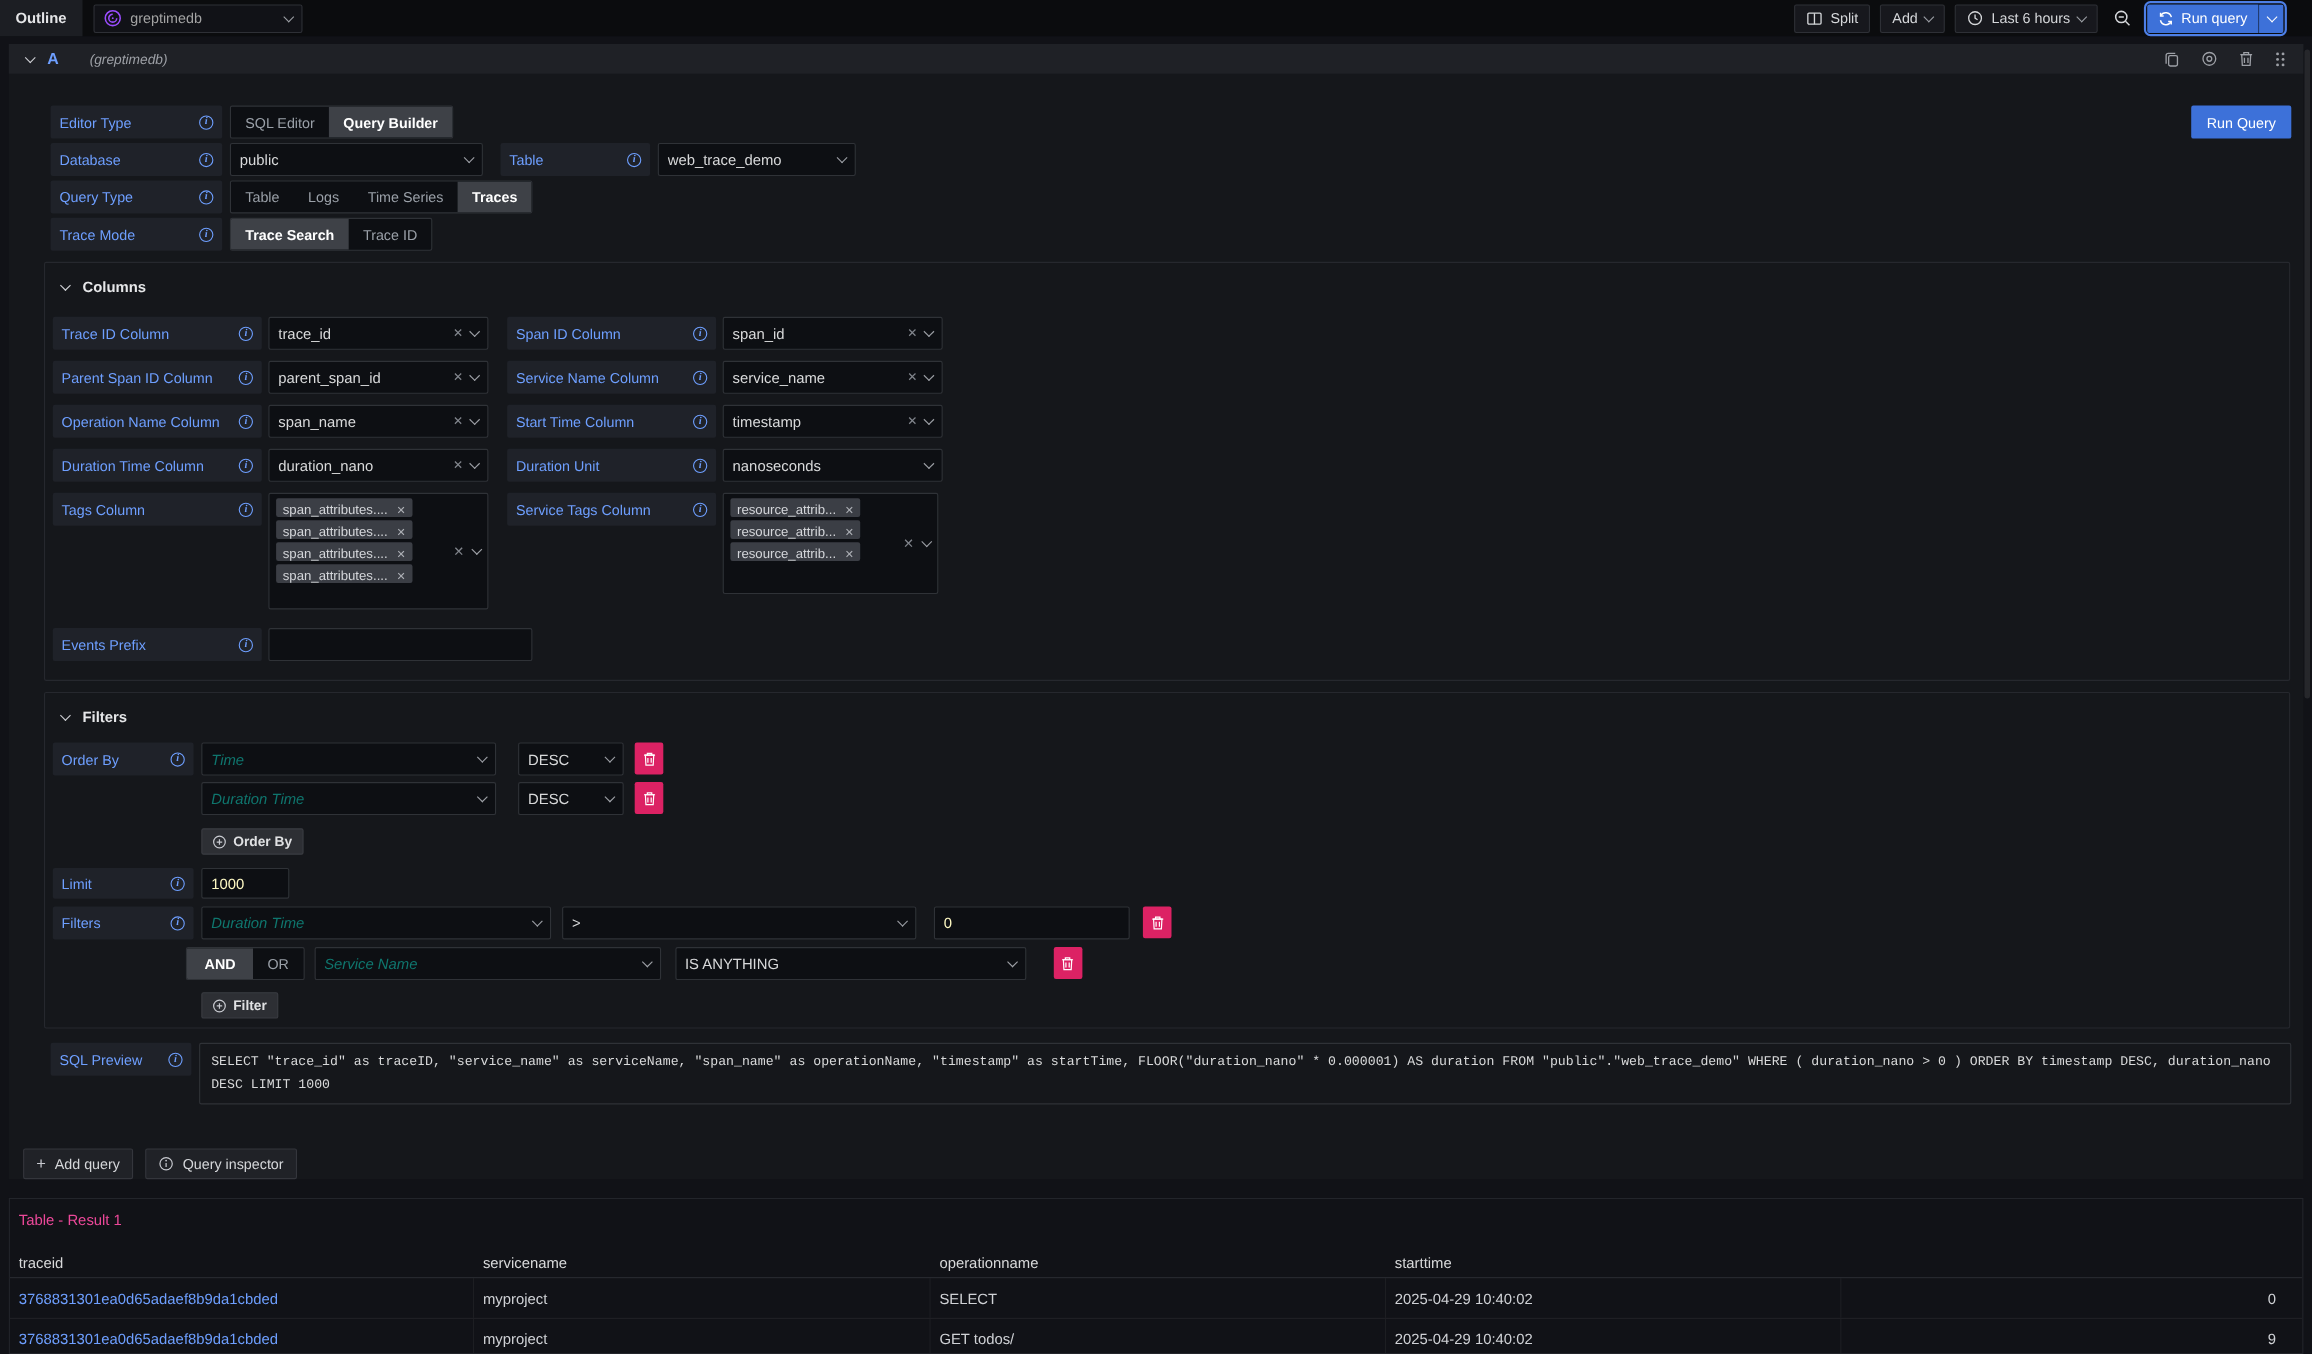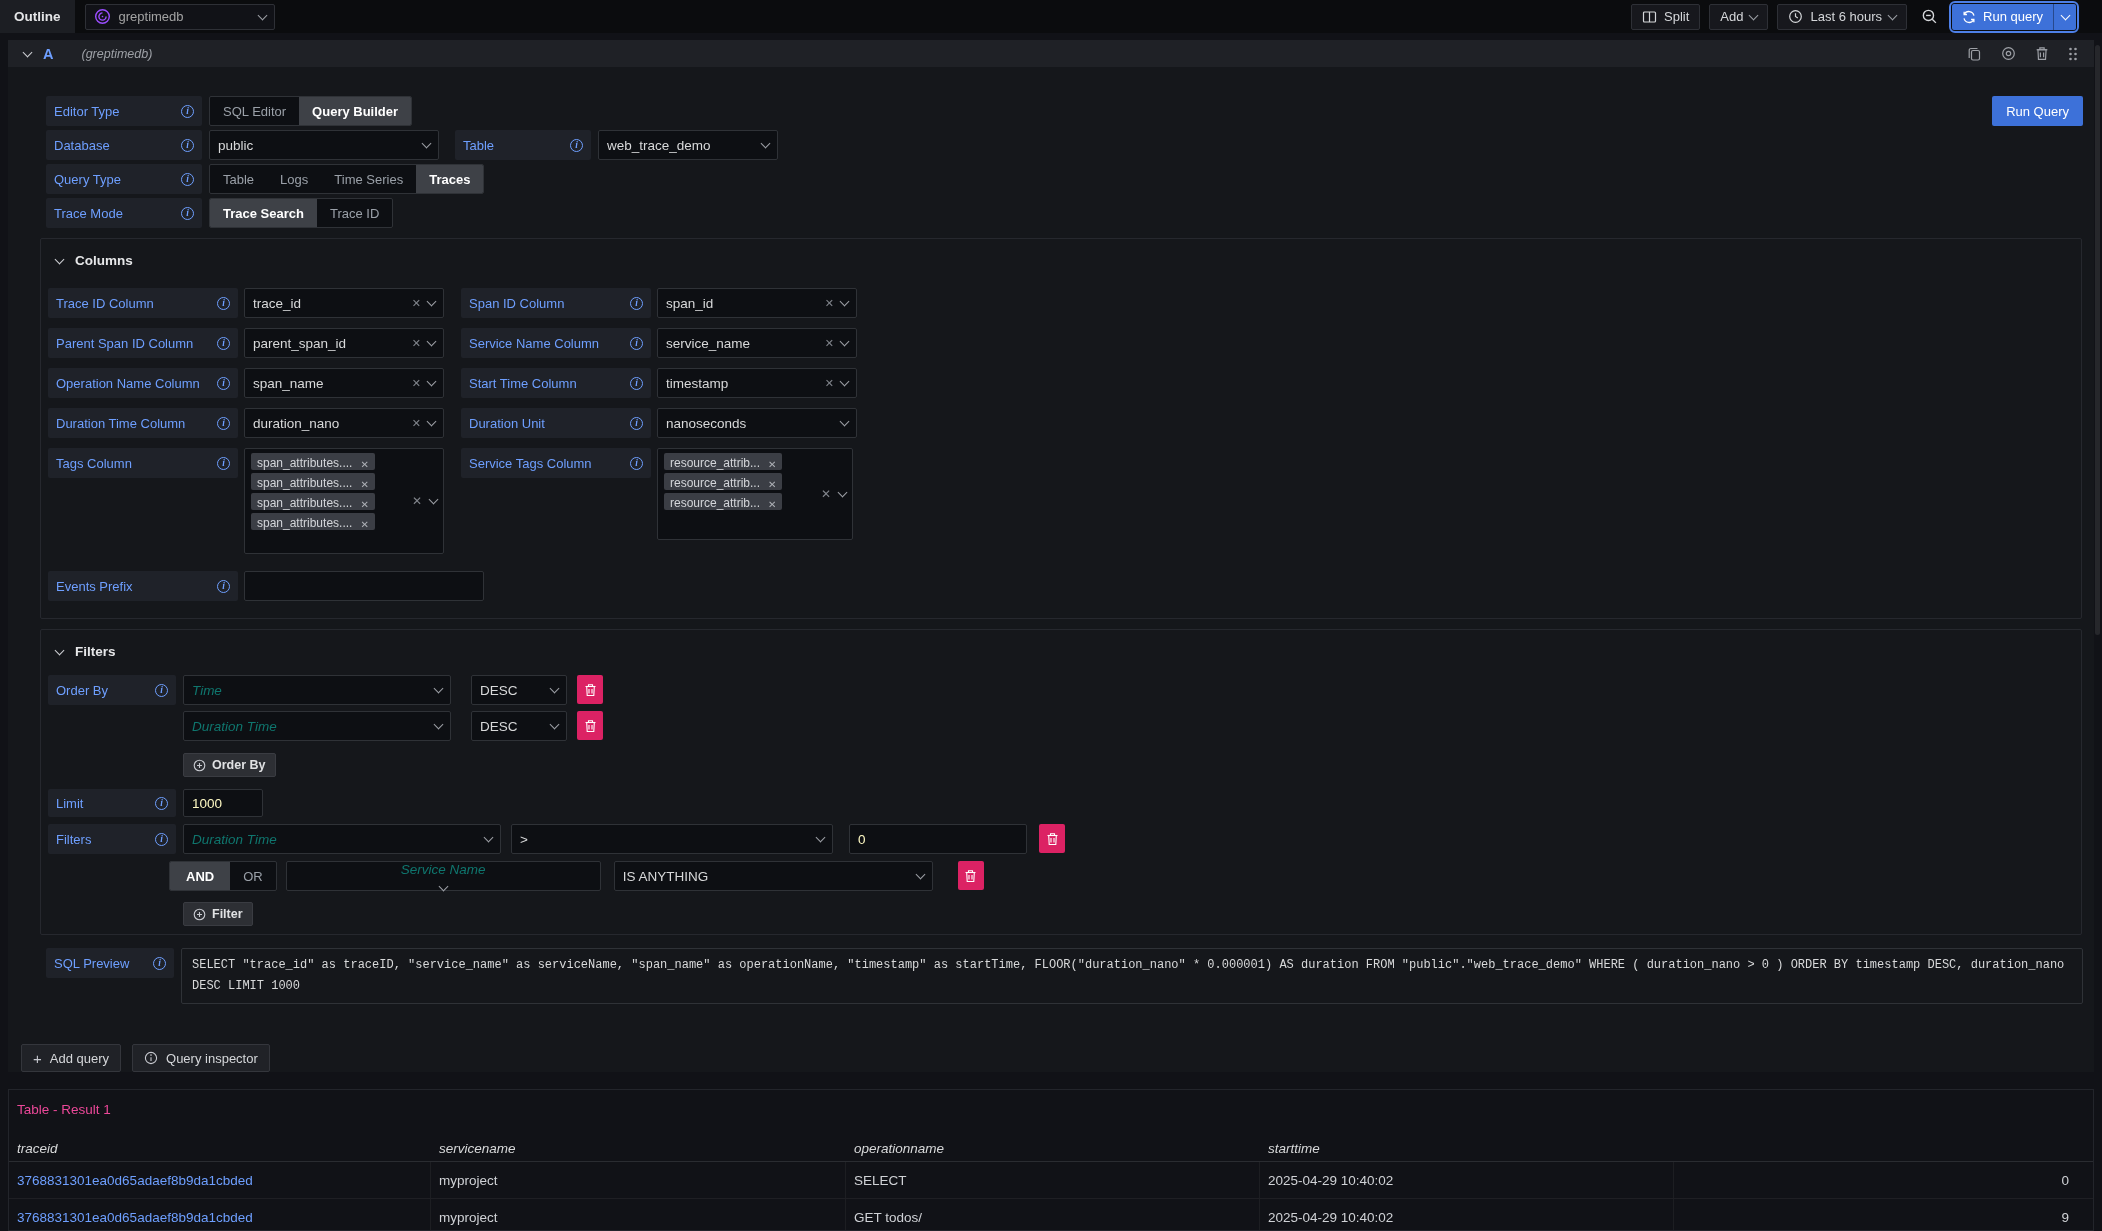--- a/index.html
+++ b/index.html
@@ -73,21 +73,21 @@
             color:#d8d9da;white-space:pre-wrap;word-break:break-all;}
   .editor-actions{display:flex;gap:11px;margin:40px 0 0 13px;}
   .act-btn{height:28px;display:flex;align-items:center;gap:8px;padding:0 11px;background:#202227;
            border:1px solid #34363c;border-radius:2px;color:#d5d7da;font-size:13px;font-weight:500;}
   .plus-glyph{font-size:15px;color:#c8cad0;line-height:1;}
   
   .result-panel{position:absolute;left:8px;right:8px;top:1089px;height:142px;border:1px solid #23252b;
                 box-sizing:border-box;background:#111217;overflow:hidden;}
   .rp-title{padding:12px 0 0 8px;height:18px;color:#ec4899;font-weight:500;font-size:13.5px;}
   .rt-grid{display:grid;grid-template-columns:422px 415px 414px 414px 1fr;}
-  .rt-head{margin-top:16px;border-bottom:1px solid #2a2c31;font-style:italic;}
+  .rt-head{margin-top:16px;border-bottom:1px solid #2a2c31;}
   .rt-head .rcell{height:25px;display:flex;align-items:center;color:#d8d9da;font-size:13.5px;}
   .rcell{padding-left:8px;box-sizing:border-box;}
   .rt-row{border-bottom:1px solid rgba(255,255,255,.06);}
   .rt-row .rcell{height:36px;display:flex;align-items:center;font-size:13.5px;color:#d0d2d6;
                  border-right:1px solid rgba(255,255,255,.05);}
   .rt-row .rcell:last-child{border-right:none;}
   .rcell.num{justify-content:flex-end;padding-right:24px;}
   .rt-head .rcell.num{justify-content:flex-end;padding-right:24px;}
   .tlink{color:#6e9fff;}
   
@@ -548,21 +548,21 @@
                 <path d="M5 6v4.5M8 6v4.5"></path>
               </svg>
           </button>
         </div>
 
         <div class="frow" style="margin-bottom:11px;">
           <div class="rgroup" style="margin-left:121px;">
             <button class="ropt sel" style="padding:0 16px;">AND</button>
             <button class="ropt" style="padding:0 13px;">OR</button>
           </div>
-          <div class="gselect" style="width:315px;margin-left:2px;flex-direction:column;">
+          <div class="gselect" style="width:315px;margin-left:2px;">
             <span class="val ph">Service Name</span>
             <span class="cdown"></span>
           </div>
           <div class="gselect" style="width:319px;margin-left:6px;">
             <span class="val">IS ANYTHING</span>
             <span class="cdown"></span>
           </div>
           <button class="dbtn" style="margin-left:18px;">
             <svg width="13" height="14" viewBox="0 0 13 14" fill="none" stroke="#fff" stroke-width="1.1">
               <path d="M1.5 3.5h10"></path>

